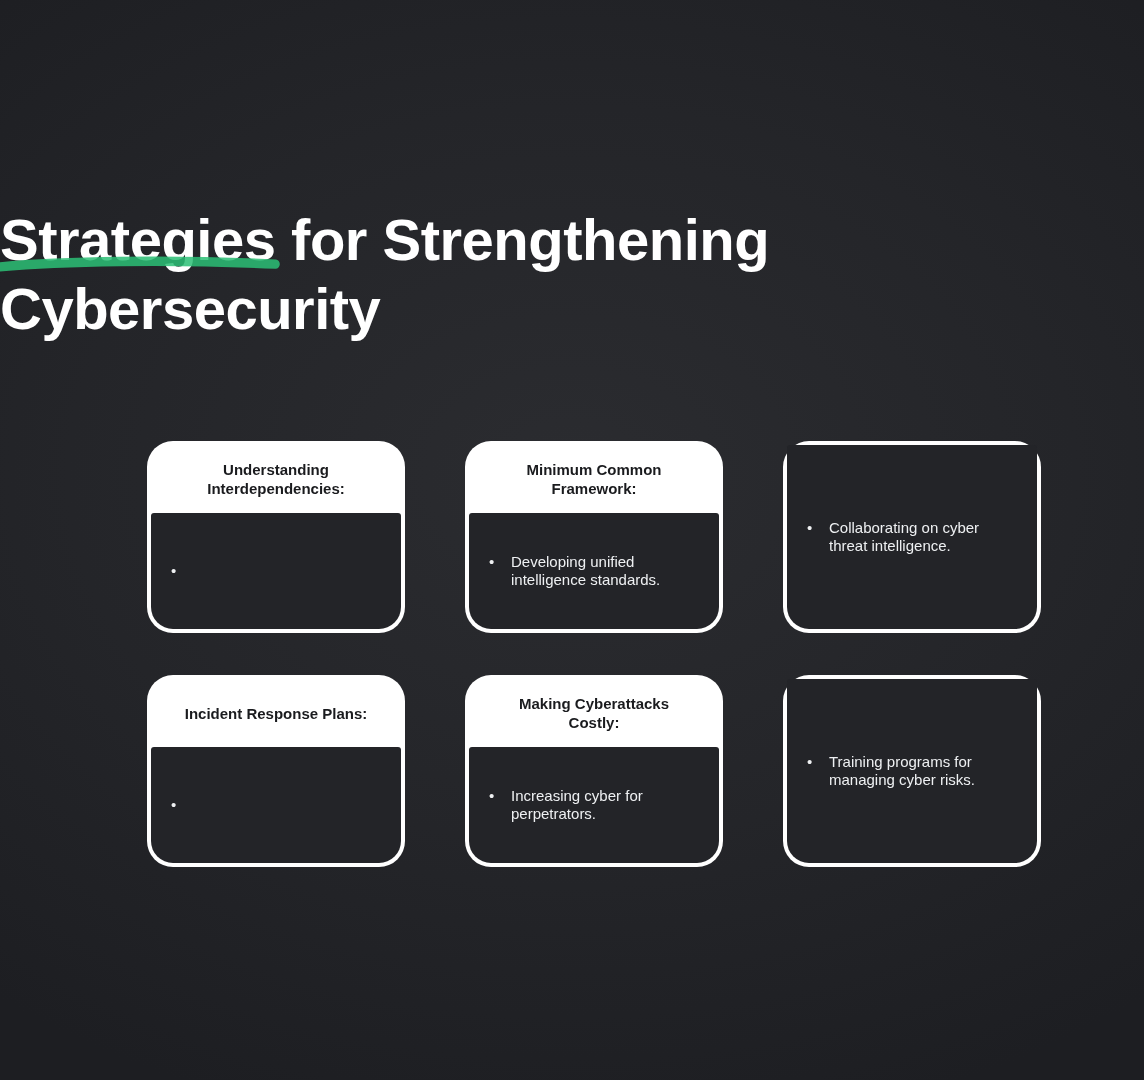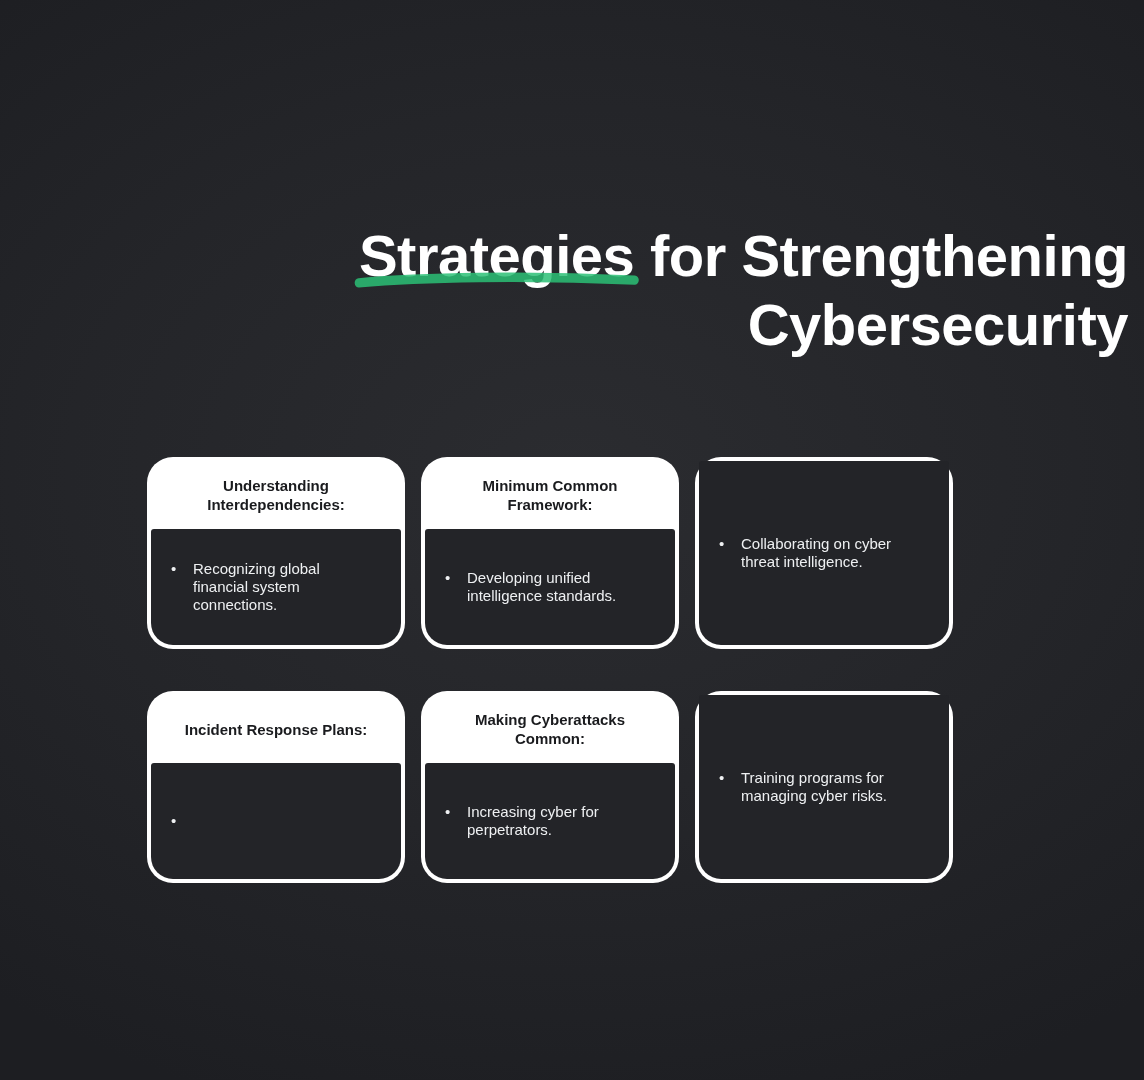--- a/index.html
+++ b/index.html
@@ -16,22 +16,22 @@
   .slide {
     position: relative;
     width: 1144px;
     height: 1080px;
     box-sizing: border-box;
     padding-top: 205px;
     background: radial-gradient(ellipse 80% 62% at 50% 44%, #2b2c30 0%, #242529 55%, #1d1e22 100%);
   }
   
   .title {
-    margin: 16px;
-    text-align: right;
+    margin: 0;
+    text-align: left;
     color: #ffffff;
     font-size: 58px;
     font-weight: 700;
     line-height: 69px;
     letter-spacing: -0.5px;
   }
   .title .line { display: block; }
   .highlight-word {
     position: relative;
     display: inline-block;
@@ -44,21 +44,21 @@
     height: 20px;
     overflow: visible;
     pointer-events: none;
   }
   
   .cards {
     width: 850px;
     margin: 98px auto 0;
     display: grid;
     grid-template-columns: repeat(3, 258px);
-    gap: 42px 16px;
+    gap: 42px 60px;
   }
   .card {
     height: 192px;
     box-sizing: border-box;
     background: #ffffff;
     border-radius: 26px;
     padding: 4px;
     display: flex;
     flex-direction: column;
   }
@@ -116,21 +116,20 @@
   <div class="cards">
 
     <div class="card">
       <div class="card-header">
         <span>Understanding</span>
         <span>Interdependencies:</span>
       </div>
       <div class="card-body">
         <div class="bullet">
           <span class="dot">•</span>
-          <span class="bullet-text">Recognizing global financial system connections.</span>
         </div>
       </div>
     </div>
 
     <div class="card">
       <div class="card-header">
         <span>Minimum Common</span>
         <span>Framework:</span>
       </div>
       <div class="card-body">
@@ -158,21 +157,21 @@
       <div class="card-body">
         <div class="bullet">
           <span class="dot">•</span>
         </div>
       </div>
     </div>
 
     <div class="card">
       <div class="card-header">
         <span>Making Cyberattacks</span>
-        <span>Common:</span>
+        <span>Costly:</span>
       </div>
       <div class="card-body">
         <div class="bullet">
           <span class="dot">•</span>
           <span class="bullet-text">Increasing cyber for perpetrators.</span>
         </div>
       </div>
     </div>
 
     <div class="card">

